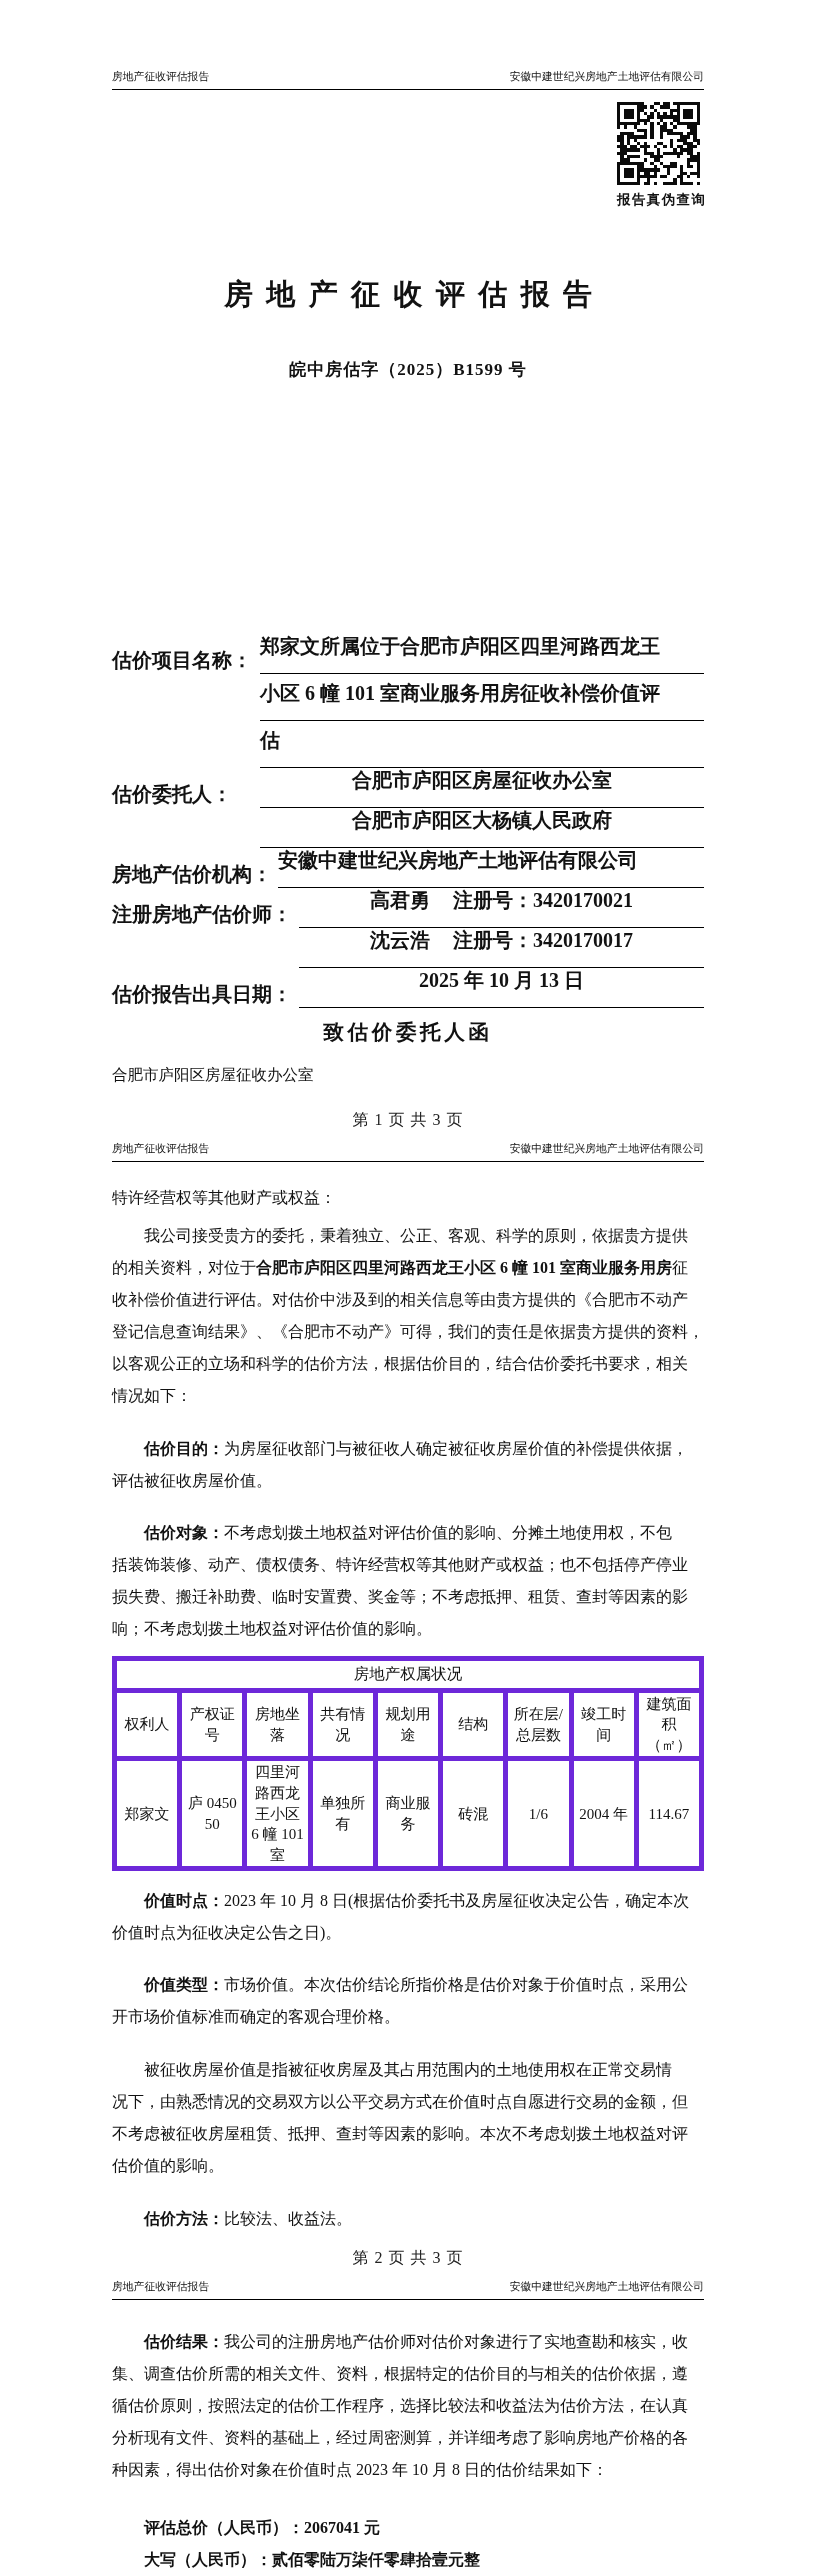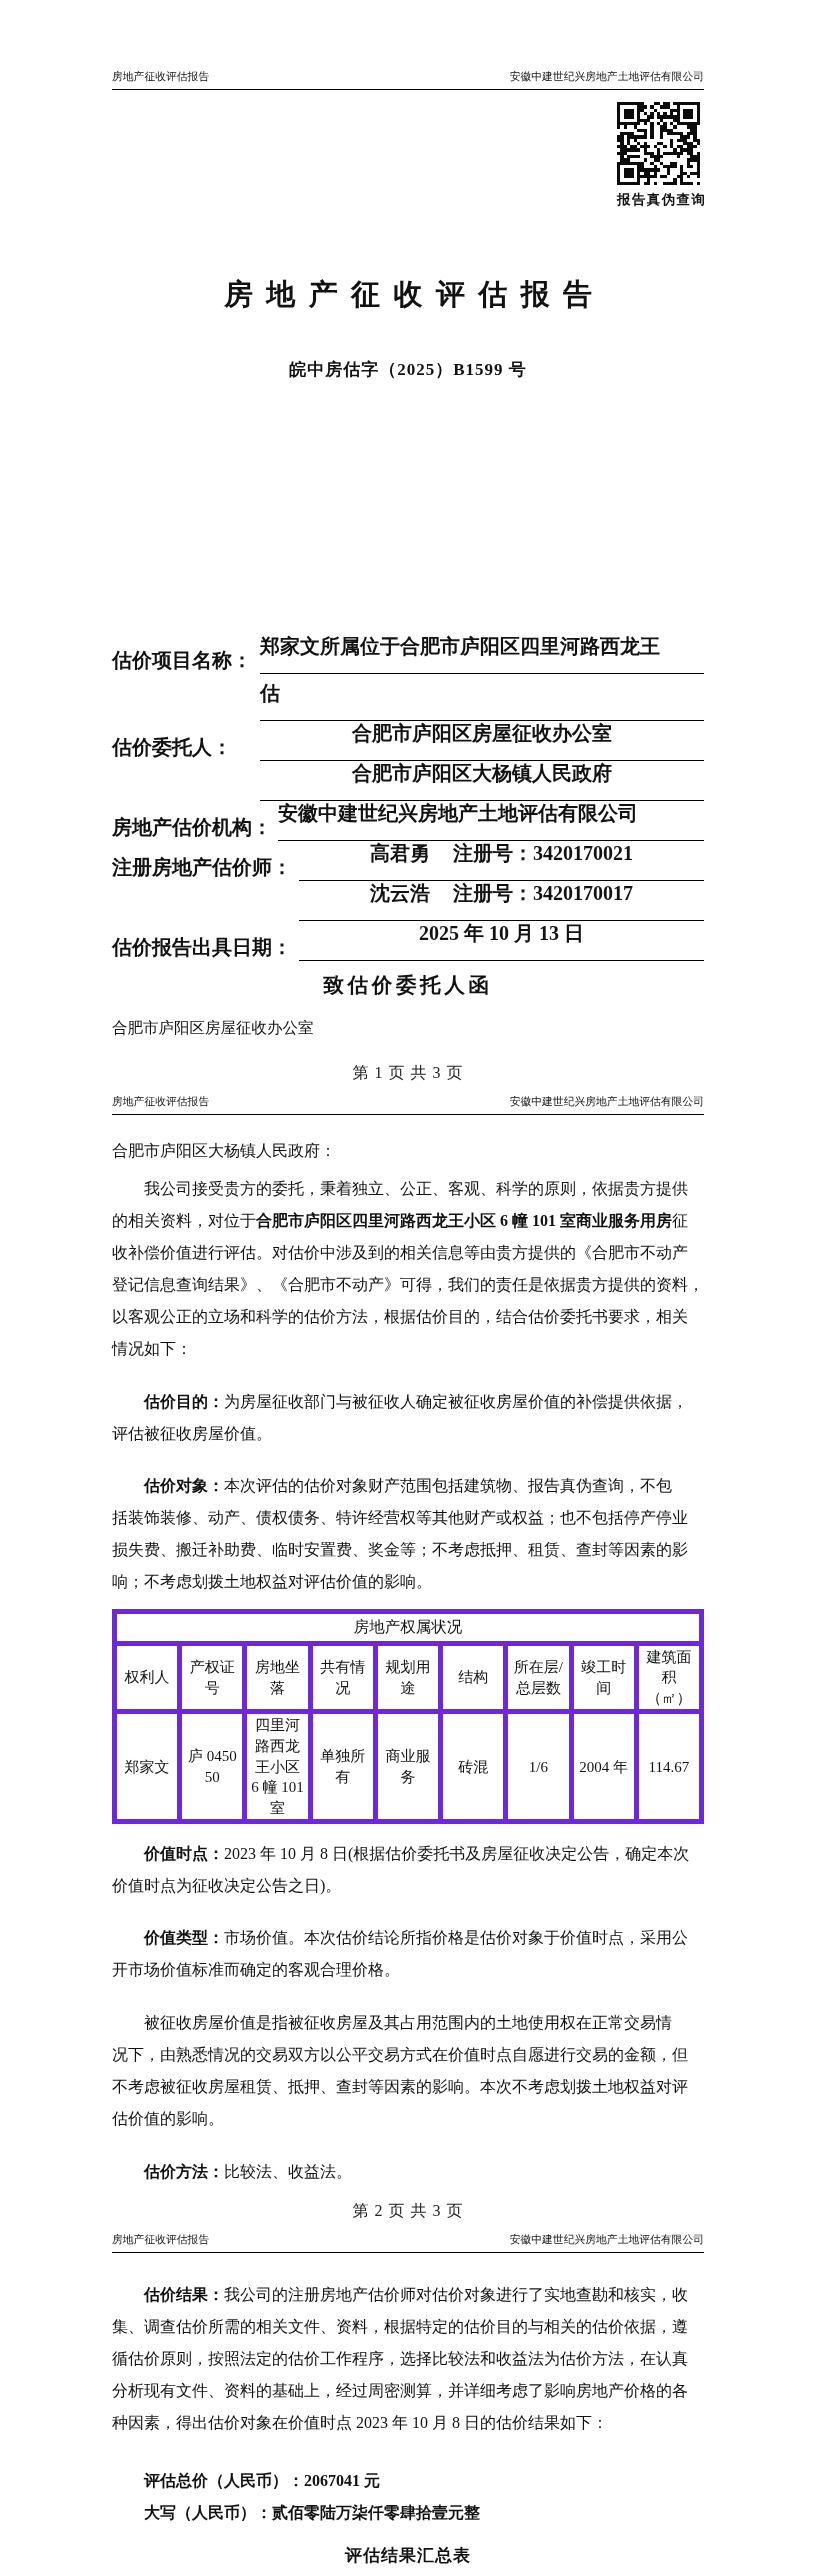--- a/index.html
+++ b/index.html
@@ -435,20 +435,24 @@
   <div class="big-title">房地产征收评估报告</div>
   <div class="report-no">皖中房估字（2025）B1599 号</div>
 
   <div class="cover-fields">
     <div class="frow h92">
       <span class="flabel lab7">估价项目名称：</span>
       <span class="fvalue left">郑家文所属位于合肥市庐阳区四里河路西龙王</span>
     </div>
     <div class="frow h92">
       <span class="flabel lab7"></span>
+      <span class="fvalue left">小区 6 幢 101 室商业服务用房征收补偿价值评</span>
+    </div>
+    <div class="frow h92">
+      <span class="flabel lab7"></span>
       <span class="fvalue left">估</span>
     </div>
 
     <div class="frow h78">
       <span class="flabel lab7">估价委托人：</span>
       <span class="fvalue">合肥市庐阳区房屋征收办公室</span>
     </div>
     <div class="frow h78">
       <span class="flabel lab7"></span>
       <span class="fvalue">合肥市庐阳区大杨镇人民政府</span>
@@ -476,38 +480,38 @@
 
   <div class="letter-title">致估价委托人函</div>
   <div class="salutation1">合肥市庐阳区房屋征收办公室</div>
   <div class="pg-footer footer1">第 1 页 共 3 页</div>
 
   <div class="pg-header mid">
     <span>房地产征收评估报告</span>
     <span>安徽中建世纪兴房地产土地评估有限公司</span>
   </div>
 
-  <div class="salutation2">合肥市庐阳区大杨镇人民政府：</div>
+  <div class="salutation2">特许经营权等其他财产或权益：</div>
 
   <div class="para mt22">
     <div class="bl ind">我公司接受贵方的委托，秉着独立、公正、客观、科学的原则，依据贵方提供</div>
     <div class="bl"><span>的相关资料，对位于</span><b>合肥市庐阳区四里河路西龙王小区 6 幢 101 室商业服务用房</b><span>征</span></div>
     <div class="bl">收补偿价值进行评估。对估价中涉及到的相关信息等由贵方提供的《合肥市不动产</div>
     <div class="bl">登记信息查询结果》、《合肥市不动产》可得，我们的责任是依据贵方提供的资料，</div>
     <div class="bl">以客观公正的立场和科学的估价方法，根据估价目的，结合估价委托书要求，相关</div>
     <div class="bl">情况如下：</div>
   </div>
 
   <div class="para mt40">
     <div class="bl ind"><b>估价目的：</b><span>为房屋征收部门与被征收人确定被征收房屋价值的补偿提供依据，</span></div>
     <div class="bl">评估被征收房屋价值。</div>
   </div>
 
   <div class="para mt40">
-    <div class="bl ind"><b>估价对象：</b><span>本次评估的估价对象财产范围包括建筑物、报告真伪查询，不包</span></div>
+    <div class="bl ind"><b>估价对象：</b><span>不考虑划拨土地权益对评估价值的影响、分摊土地使用权，不包</span></div>
     <div class="bl">括装饰装修、动产、债权债务、特许经营权等其他财产或权益；也不包括停产停业</div>
     <div class="bl">损失费、搬迁补助费、临时安置费、奖金等；不考虑抵押、租赁、查封等因素的影</div>
     <div class="bl">响；不考虑划拨土地权益对评估价值的影响。</div>
   </div>
 
   <table class="tbl-own">
     <tbody>
         <tr>
       <td class="ttl" colspan="9">房地产权属状况</td>
     </tr>

